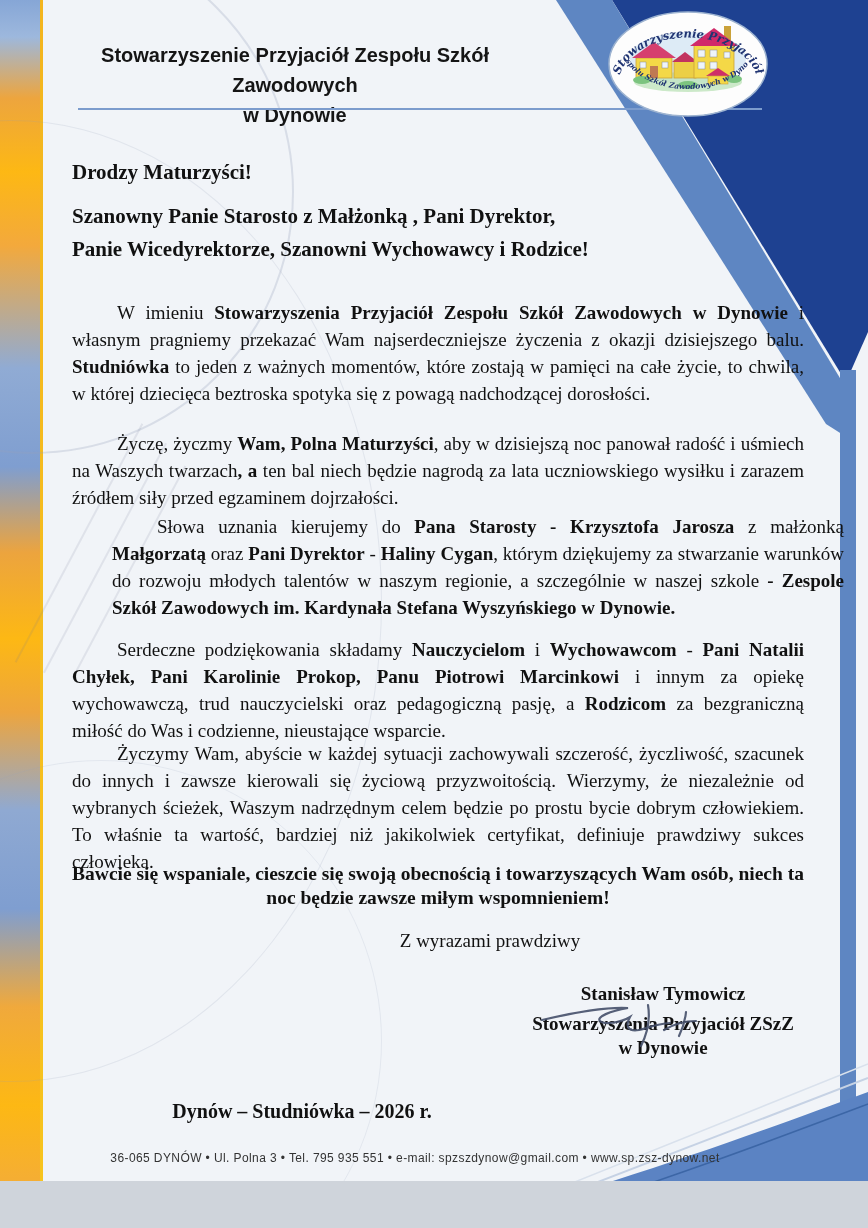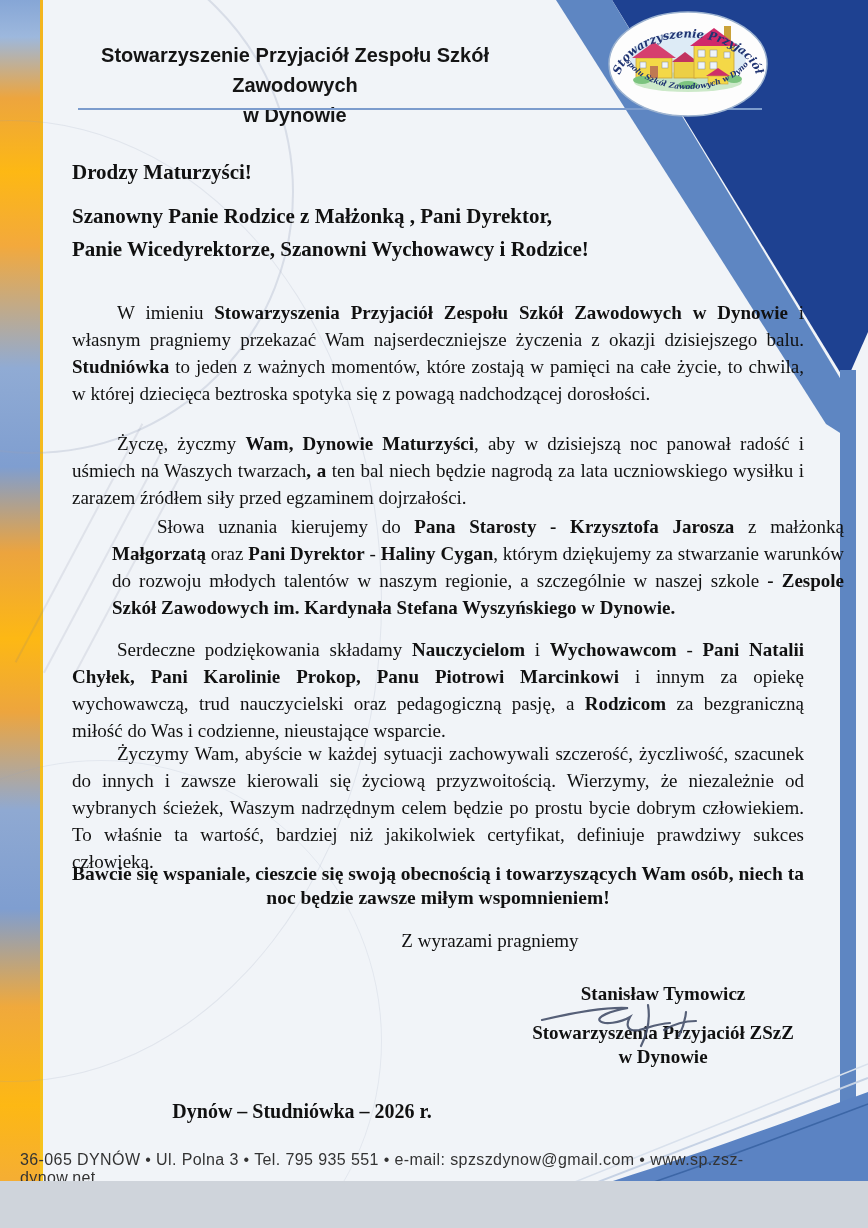--- a/index.html
+++ b/index.html
@@ -41,27 +41,27 @@
   .greeting{top:160px;font-size:21px;font-weight:bold;}
   .salutation{top:200px;font-size:21px;font-weight:bold;line-height:33px;}
   .para{text-align:justify;font-size:19px;line-height:27px;text-indent:45px;}
   .p1{top:299px;} .p2{top:430px;} .p3{top:513px;margin-left:40px;} .p4{top:636px;} .p5{top:740px;}
   .center-bold{top:862px;text-align:center;font-weight:bold;font-size:19.5px;line-height:24px;}
   .closing{top:930px;text-align:center;font-size:19px;transform:translateX(52px);}
   b{font-weight:bold;}
   
   .sig-block{position:absolute;left:498px;top:982px;width:330px;text-align:center;
     font-weight:bold;font-size:19px;line-height:24px;}
-  .sig-name{margin-bottom:15px;}
+  .sig-name{margin-bottom:6px;}
   .sig-scribble{position:absolute;left:42px;top:18px;width:220px;height:52px;}
   
   .event-line{position:absolute;left:72px;top:1100px;width:460px;text-align:center;
     font-weight:bold;font-size:20px;}
-  .footer-contact{position:absolute;left:20px;top:1151px;width:790px;
-    font-family:"Liberation Sans",sans-serif;font-size:16px;letter-spacing:.4px;color:#333;}
+  .footer-contact{position:absolute;left:20px;top:1151px;width:790px;text-align:center;
+    font-family:"Liberation Sans",sans-serif;font-size:12px;letter-spacing:.4px;color:#333;}
 </style>
 </head>
 <body>
 
 <div class="page">
 
   <div class="left-band"></div>
   <div class="yellow-frame-left"></div>
   <div class="yellow-frame-bottom"></div>
   <div class="wm wm1"></div>
@@ -122,31 +122,31 @@
     <text font-family="DejaVu Serif, serif" font-style="italic" font-weight="bold" font-size="11.5" fill="#203472">
       <textPath href="#arcTop" startOffset="50%" text-anchor="middle">Stowarzyszenie Przyjaciół</textPath>
     </text>
     <text font-family="DejaVu Serif, serif" font-style="italic" font-weight="bold" font-size="7.6" fill="#203472">
       <textPath href="#arcBottom" startOffset="50%" text-anchor="middle">Zespołu Szkół Zawodowych w Dynowie</textPath>
     </text>
   </svg>
 
   <div class="abs greeting">Drodzy Maturzyści!</div>
   <div class="abs salutation">
-    <div>Szanowny Panie Rodzice z Małżonką , Pani Dyrektor,</div>
+    <div>Szanowny Panie Starosto z Małżonką , Pani Dyrektor,</div>
     <div>Panie Wicedyrektorze, Szanowni Wychowawcy i Rodzice!</div>
   </div>
 
   <div class="abs para p1"><span>W imieniu </span><b>Stowarzyszenia Przyjaciół Zespołu Szkół Zawodowych w Dynowie</b><span> i własnym pragniemy przekazać Wam najserdeczniejsze życzenia z okazji dzisiejszego balu. </span><b>Studniówka</b><span> to jeden z ważnych momentów, które zostają w pamięci na całe życie, to chwila, w której dziecięca beztroska spotyka się z powagą nadchodzącej dorosłości.</span></div>
-  <div class="abs para p2"><span>Życzę, życzmy </span><b>Wam, Dynowie Maturzyści</b><span>, aby w dzisiejszą noc panował radość i uśmiech na Waszych twarzach</span><b>, a</b><span> ten bal niech będzie nagrodą za lata uczniowskiego wysiłku i zarazem źródłem siły przed egzaminem dojrzałości.</span></div>
+  <div class="abs para p2"><span>Życzę, życzmy </span><b>Wam, Polna Maturzyści</b><span>, aby w dzisiejszą noc panował radość i uśmiech na Waszych twarzach</span><b>, a</b><span> ten bal niech będzie nagrodą za lata uczniowskiego wysiłku i zarazem źródłem siły przed egzaminem dojrzałości.</span></div>
   <div class="abs para p3"><span>Słowa uznania kierujemy do </span><b>Pana Starosty - Krzysztofa Jarosza</b><span> z małżonką </span><b>Małgorzatą</b><span> oraz </span><b>Pani Dyrektor</b><span> - </span><b>Haliny Cygan</b><span>, którym dziękujemy za stwarzanie warunków do rozwoju młodych talentów w naszym regionie, a szczególnie w naszej szkole </span><b>- Zespole Szkół Zawodowych im. Kardynała Stefana Wyszyńskiego w Dynowie.</b></div>
   <div class="abs para p4"><span>Serdeczne podziękowania składamy </span><b>Nauczycielom</b><span> i </span><b>Wychowawcom</b><span> - </span><b>Pani Natalii Chyłek, Pani Karolinie Prokop, Panu Piotrowi Marcinkowi</b><span> i innym za opiekę wychowawczą, trud nauczycielski oraz pedagogiczną pasję, a </span><b>Rodzicom</b><span> za bezgraniczną miłość do Was i codzienne, nieustające wsparcie.</span></div>
   <div class="abs para p5"><span>Życzymy Wam, abyście w każdej sytuacji zachowywali szczerość, życzliwość, szacunek do innych i zawsze kierowali się życiową przyzwoitością. Wierzymy, że niezależnie od wybranych ścieżek, Waszym nadrzędnym celem będzie po prostu bycie dobrym człowiekiem. To właśnie ta wartość, bardziej niż jakikolwiek certyfikat, definiuje prawdziwy sukces człowieka.</span></div>
   <div class="abs center-bold"><b>Bawcie się wspaniale, cieszcie się swoją obecnością i towarzyszących Wam osób, niech ta noc będzie zawsze miłym wspomnieniem</b><span>!</span></div>
-  <div class="abs closing">Z wyrazami pragniemy</div>
+  <div class="abs closing">Z wyrazami prawdziwy</div>
 
   <div class="sig-block">
     <div class="sig-name">Stanisław Tymowicz</div>
     <svg class="sig-scribble" viewBox="0 0 220 52">
       <g stroke="#46506b" stroke-width="2.2" fill="none" stroke-linecap="round" opacity="0.9">
         <path d="M 2 20 C 36 12 70 7 88 8 C 70 11 56 17 60 21 C 64 25 80 23 90 17 C 85 26 88 32 99 30 C 108 28 116 24 130 23"></path>
         <path d="M 108 5 C 110 17 108 32 101 46"></path>
         <path d="M 124 30 C 134 24 146 21 156 21"></path>
         <path d="M 146 12 C 145 22 142 30 139 36"></path>
       </g>

